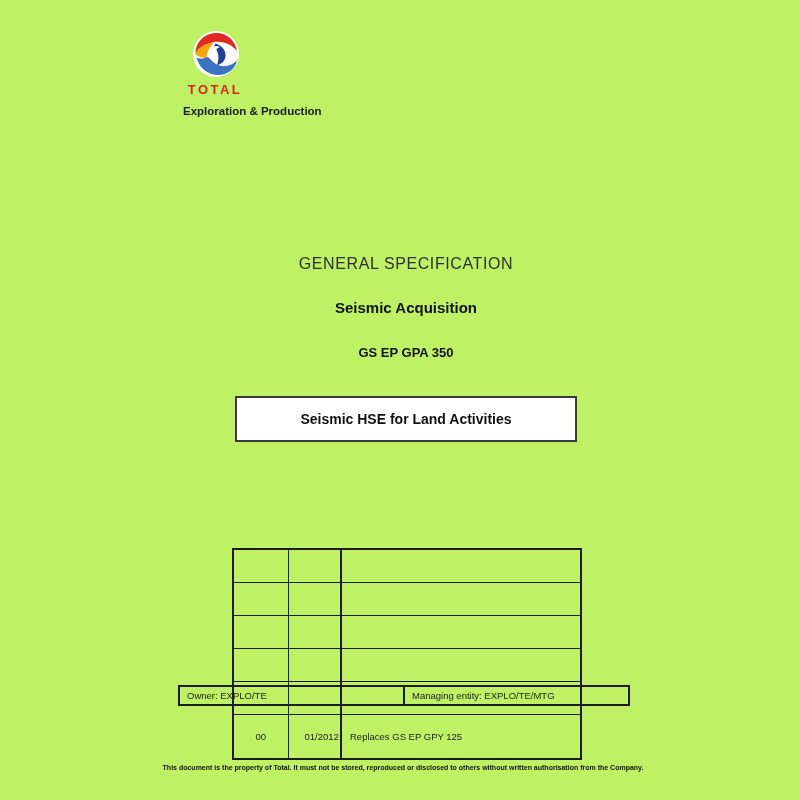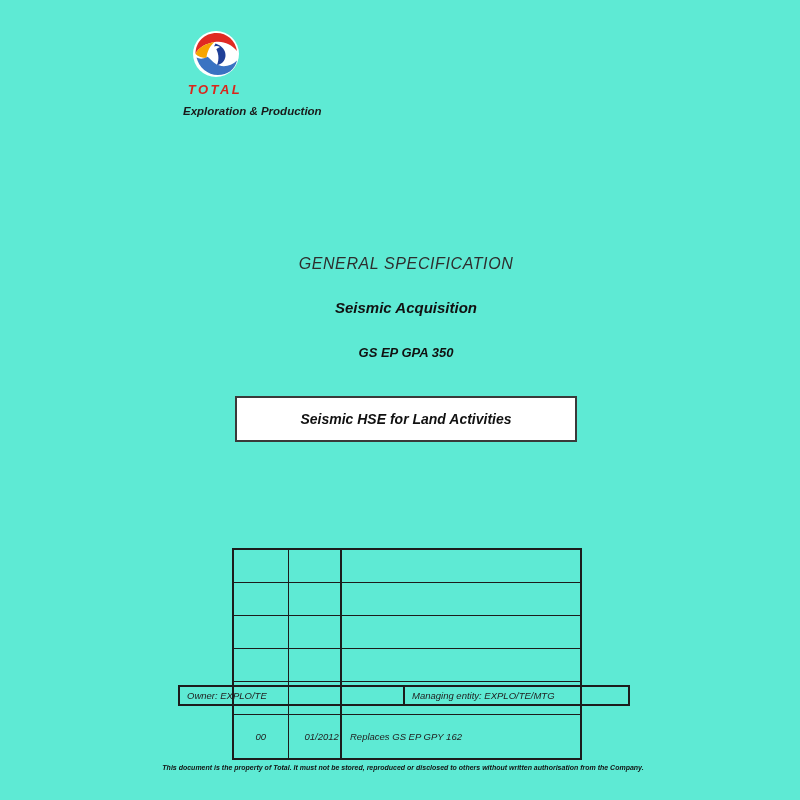--- a/index.html
+++ b/index.html
@@ -1,19 +1,19 @@
 <!DOCTYPE html>
 <html><head>
 <meta charset="utf-8">
 <style>
   * { box-sizing: border-box; margin: 0; padding: 0; }
   html, body { width: 800px; height: 800px; background: #ffffff; }
   body { font-family: "Liberation Sans", sans-serif; color: #1a1a1a; position: relative; overflow: hidden; }
 
-  .page { position: absolute; inset: 0; background: #5eead4; font-style: italic; }
+  .page { position: absolute; inset: 0; background: #bef264; }
 
   
   .logo-block { position: absolute; left: 183px; top: 28px; width: 150px; }
   .logo-sphere { display: block; margin-left: 8px; }
   .brand-word { display: block; width: 56px; margin-left: 4px; margin-top: 2px;
     text-align: center; font-weight: bold; font-size: 13px; letter-spacing: 2.5px;
     color: #d9261c; }
   .division { position: absolute; left: 183px; top: 105px; font-weight: bold;
     font-size: 11.5px; color: #1a1a1a; }
 
@@ -104,21 +104,21 @@
         <td class="c-notes c3-border"></td>
       </tr>
       <tr>
         <td class="c-center"></td>
         <td class="c-center"></td>
         <td class="c-notes c3-border"></td>
       </tr>
       <tr>
         <td class="c-center">00</td>
         <td class="c-center">01/2012</td>
-        <td class="c-notes c3-border">Replaces GS EP GPY 162</td>
+        <td class="c-notes c3-border">Replaces GS EP GPY 125</td>
       </tr>
     </tbody>
   </table>
 
   <table class="owner-table">
     <tbody>
       <tr>
         <td>Owner: EXPLO/TE</td>
         <td>Managing entity: EXPLO/TE/MTG</td>
       </tr>

